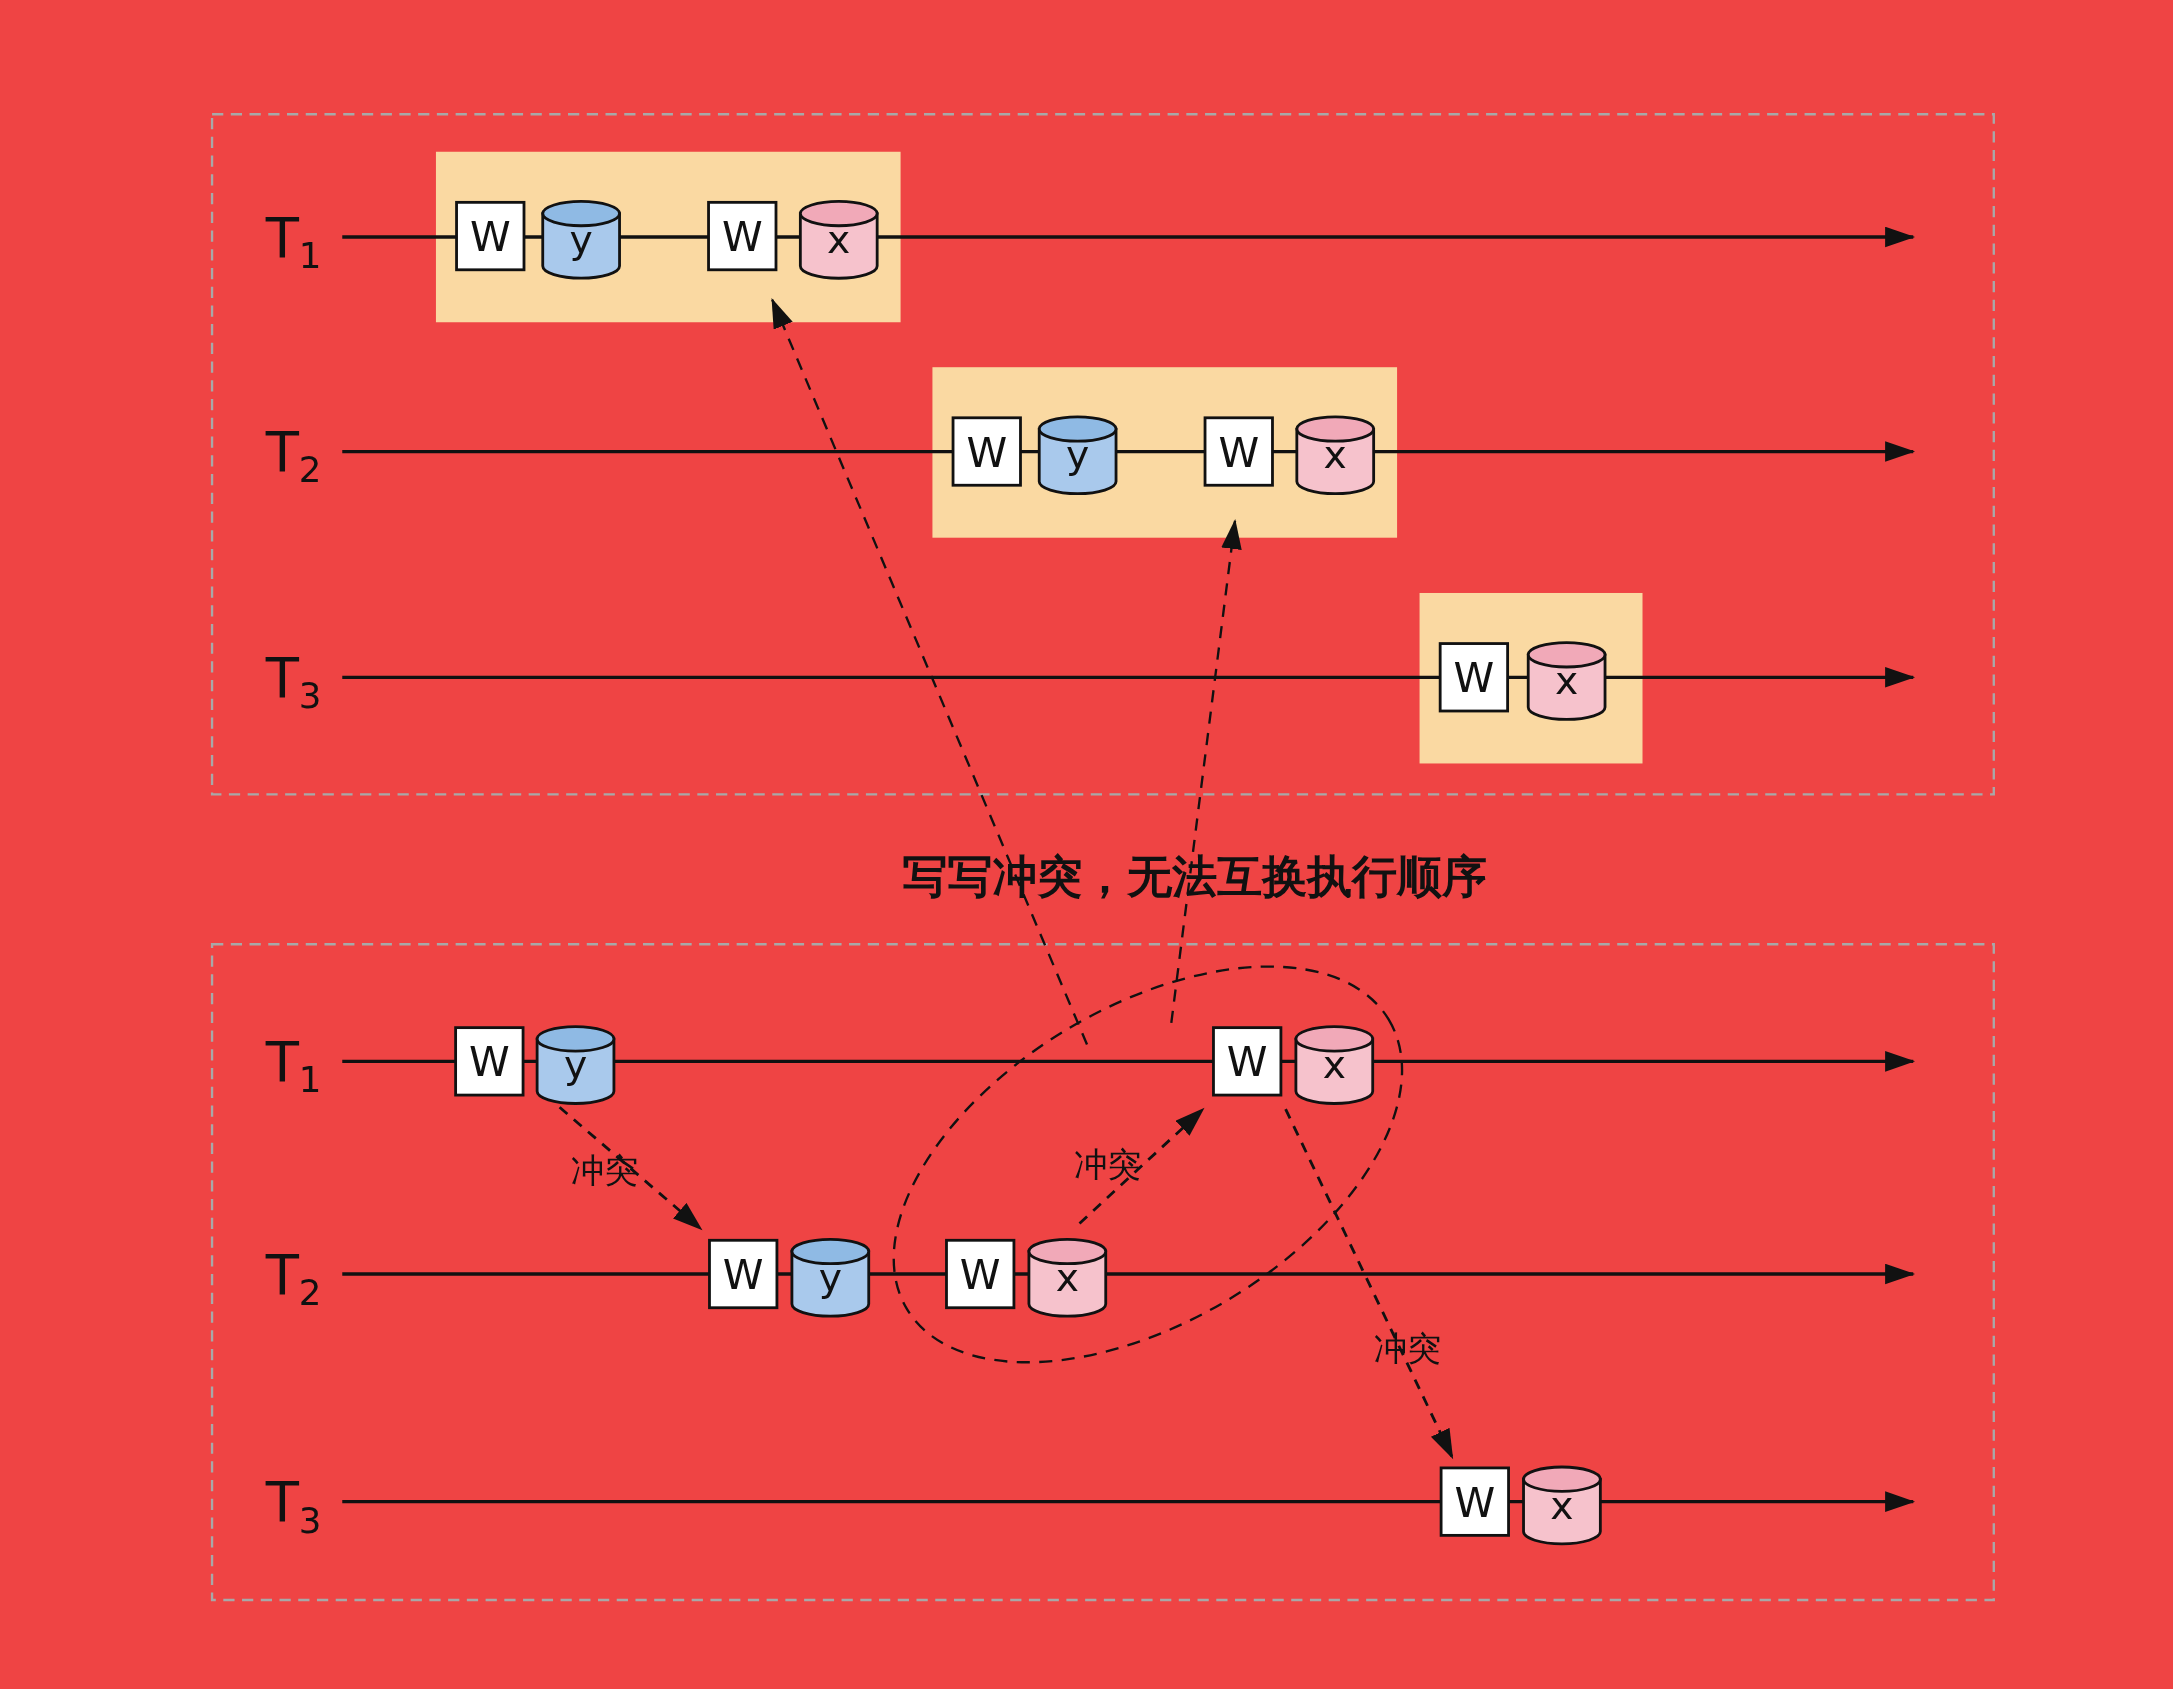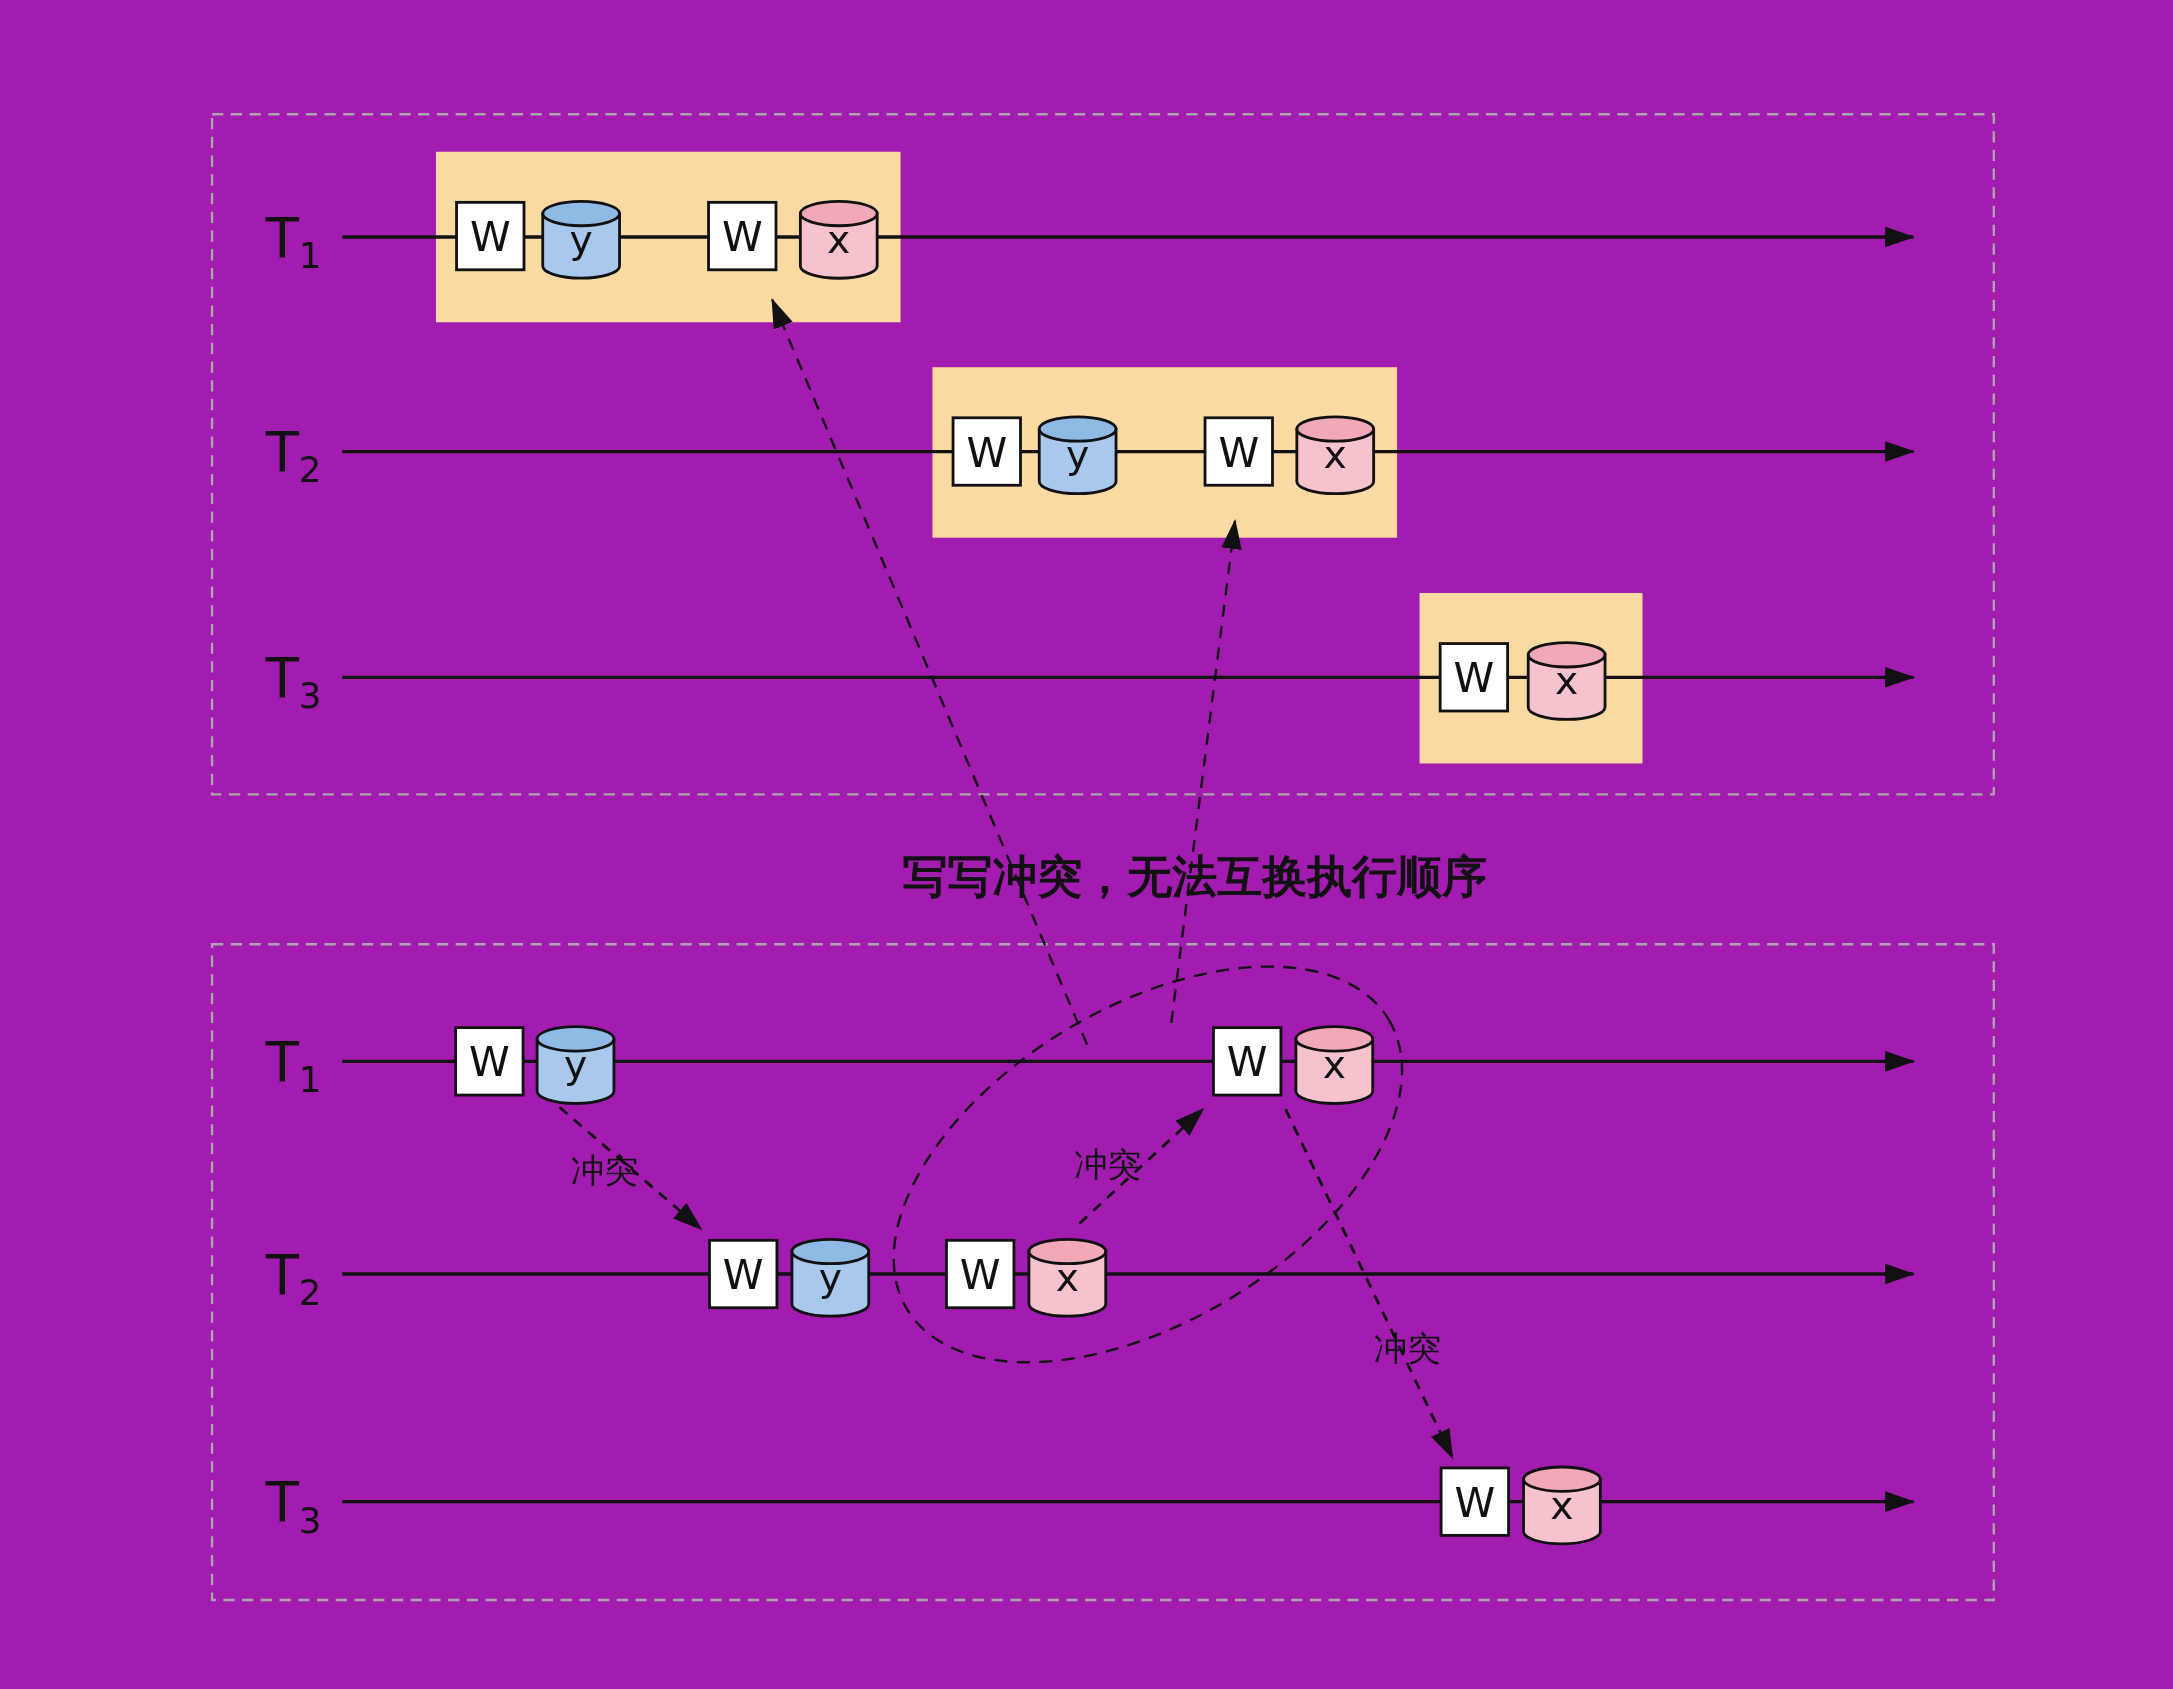--- a/index.html
+++ b/index.html
@@ -5,21 +5,21 @@
   :root{
     --highlight:#FAD9A2;
     --blue-body:#A9C9EC;
     --blue-top:#8FBAE4;
     --pink-body:#F6C2CC;
     --pink-top:#F1A9B8;
     --stroke:#111111;
     --panel-border:#A8A8A8;
   }
   html,body{margin:0;padding:0;background:#ffffff;}
-  .stage{width:2174px;height:1689px;background:#a21caf;}
+  .stage{width:2174px;height:1689px;background:#ef4444;}
   svg{display:block;}
   text{font-family:"DejaVu Sans","Liberation Sans",sans-serif;fill:var(--stroke);}
   .tlabel{font-size:58px;text-anchor:middle;}
   .tlabel .sub{font-size:38px;}
   .wtext{font-size:44px;text-anchor:middle;}
   .cyltext{font-size:42px;text-anchor:middle;}
   .caption{font-size:48px;font-weight:600;text-anchor:middle;}
   .conflict{font-size:36px;text-anchor:middle;}
   .tline{stroke:var(--stroke);stroke-width:3.5;}
   .panel{fill:none;stroke:var(--panel-border);stroke-width:2.5;stroke-dasharray:12 8;}

